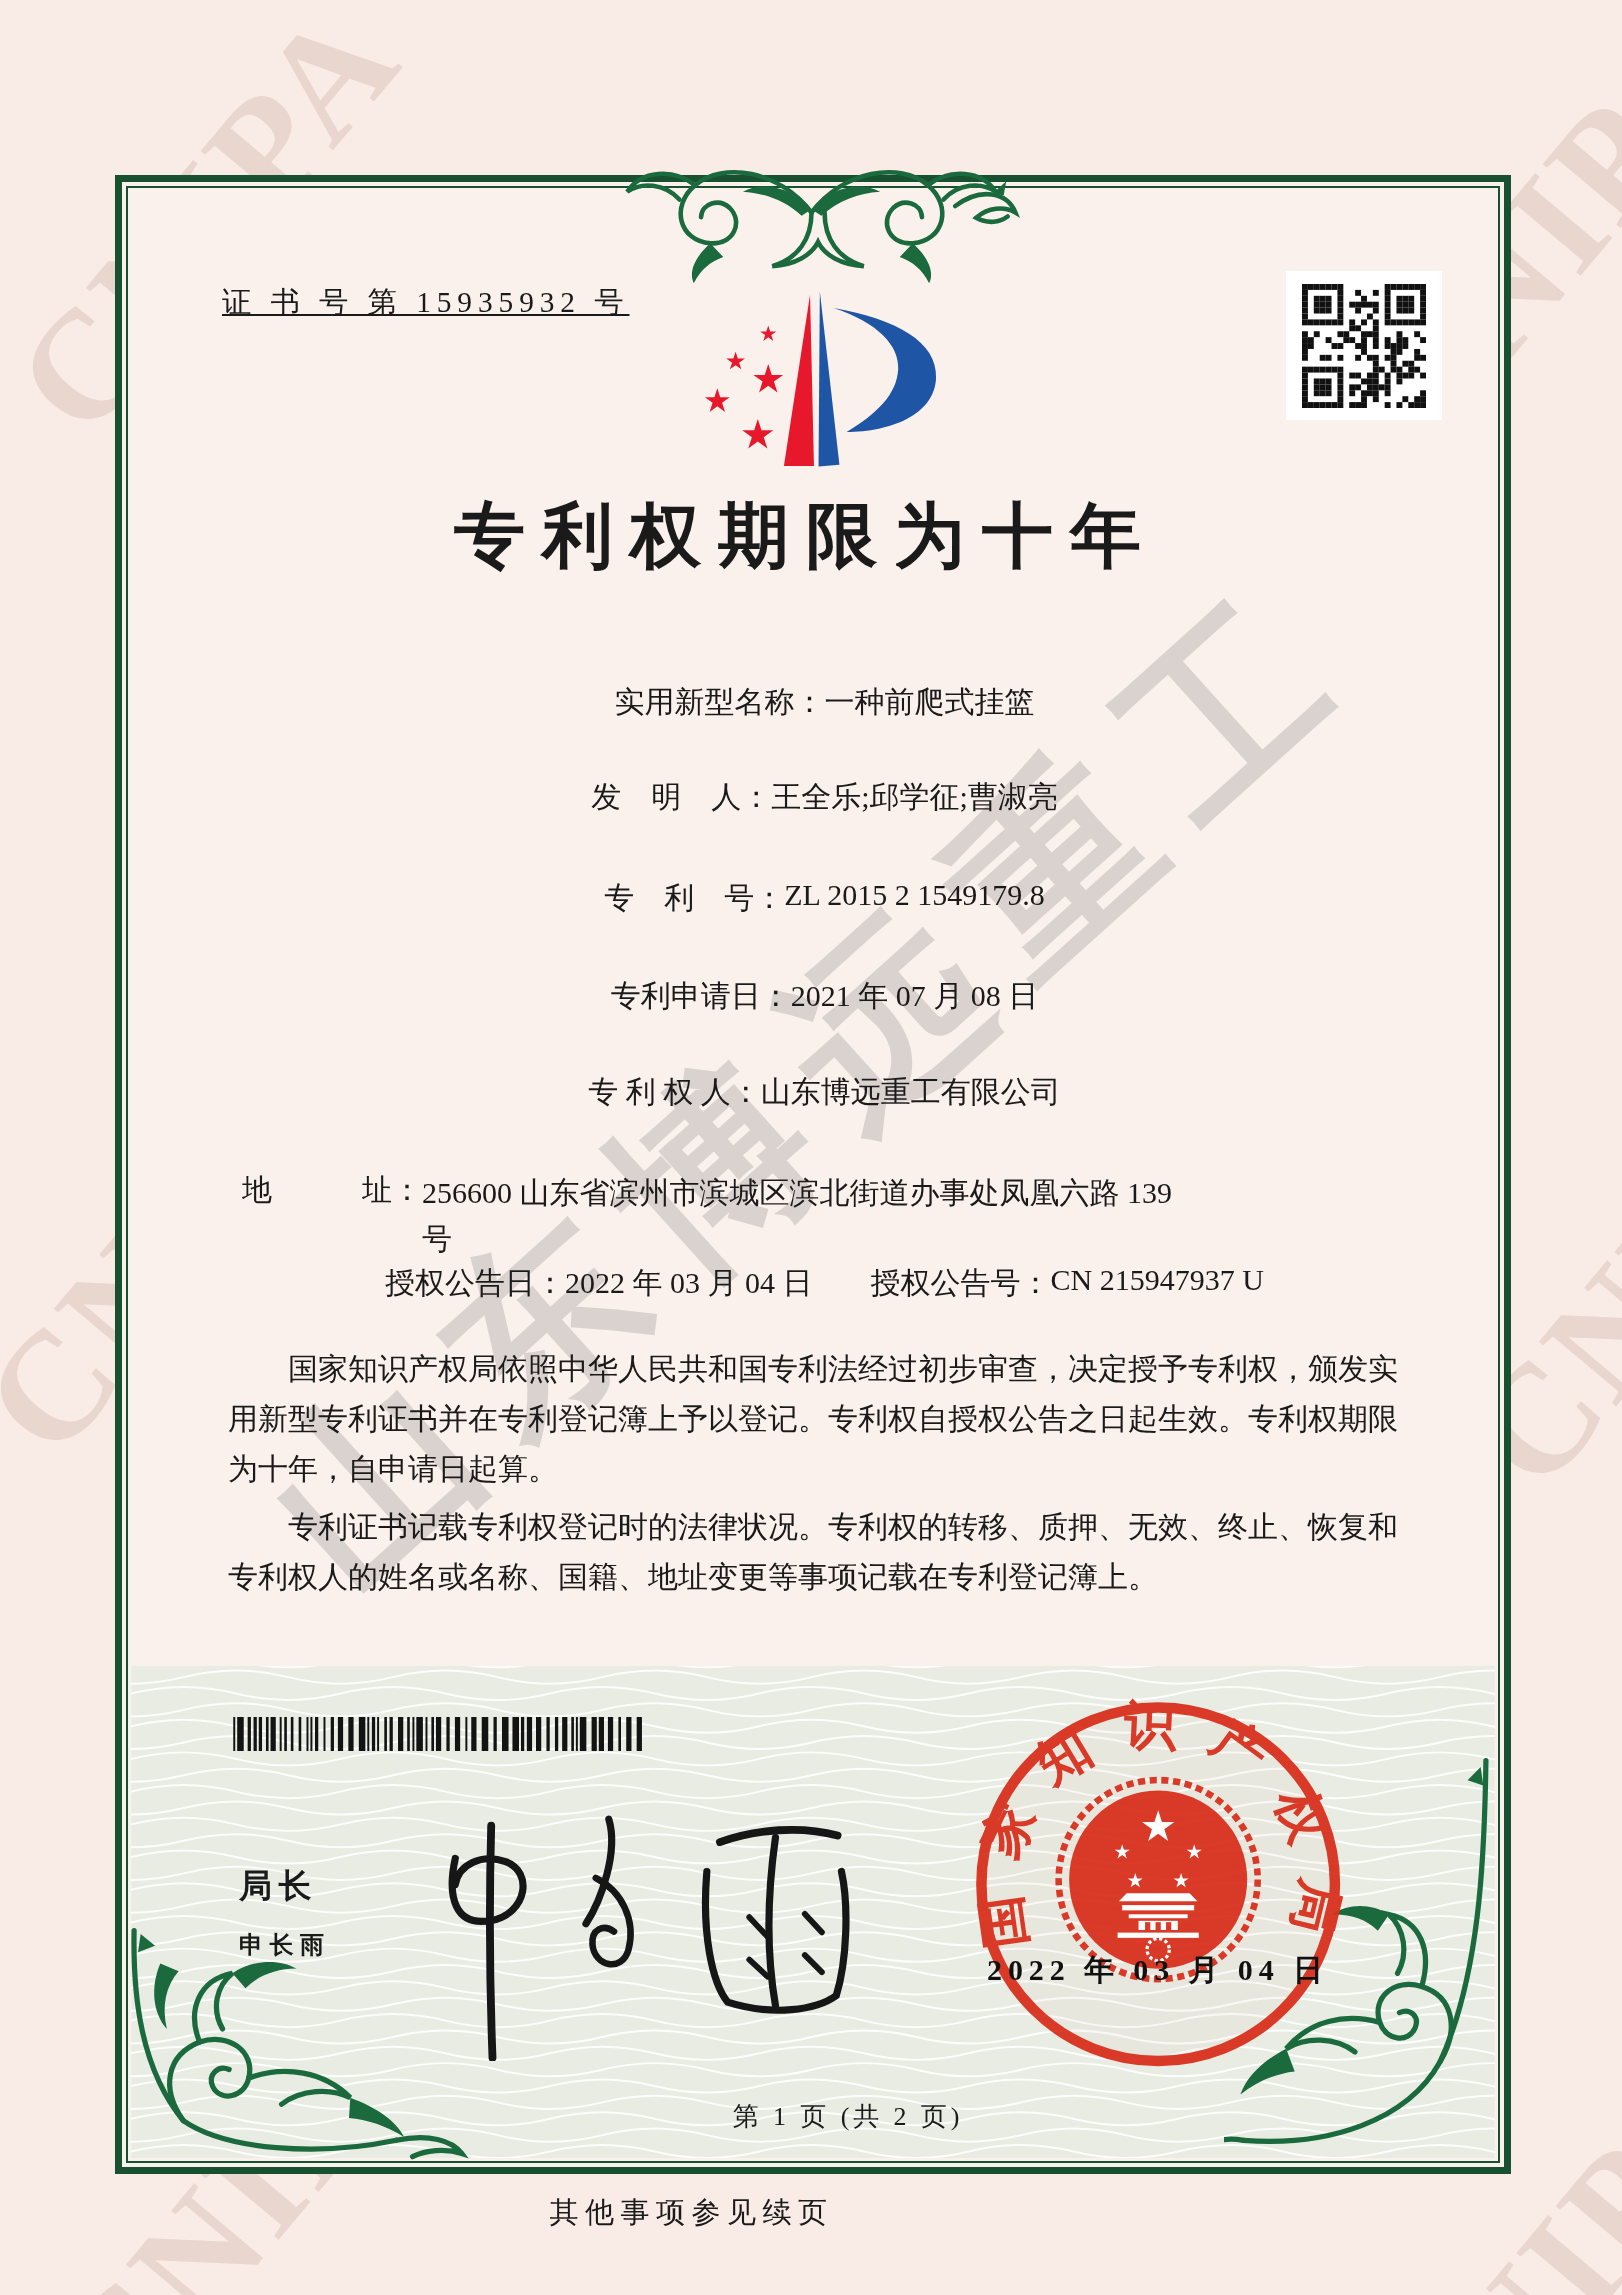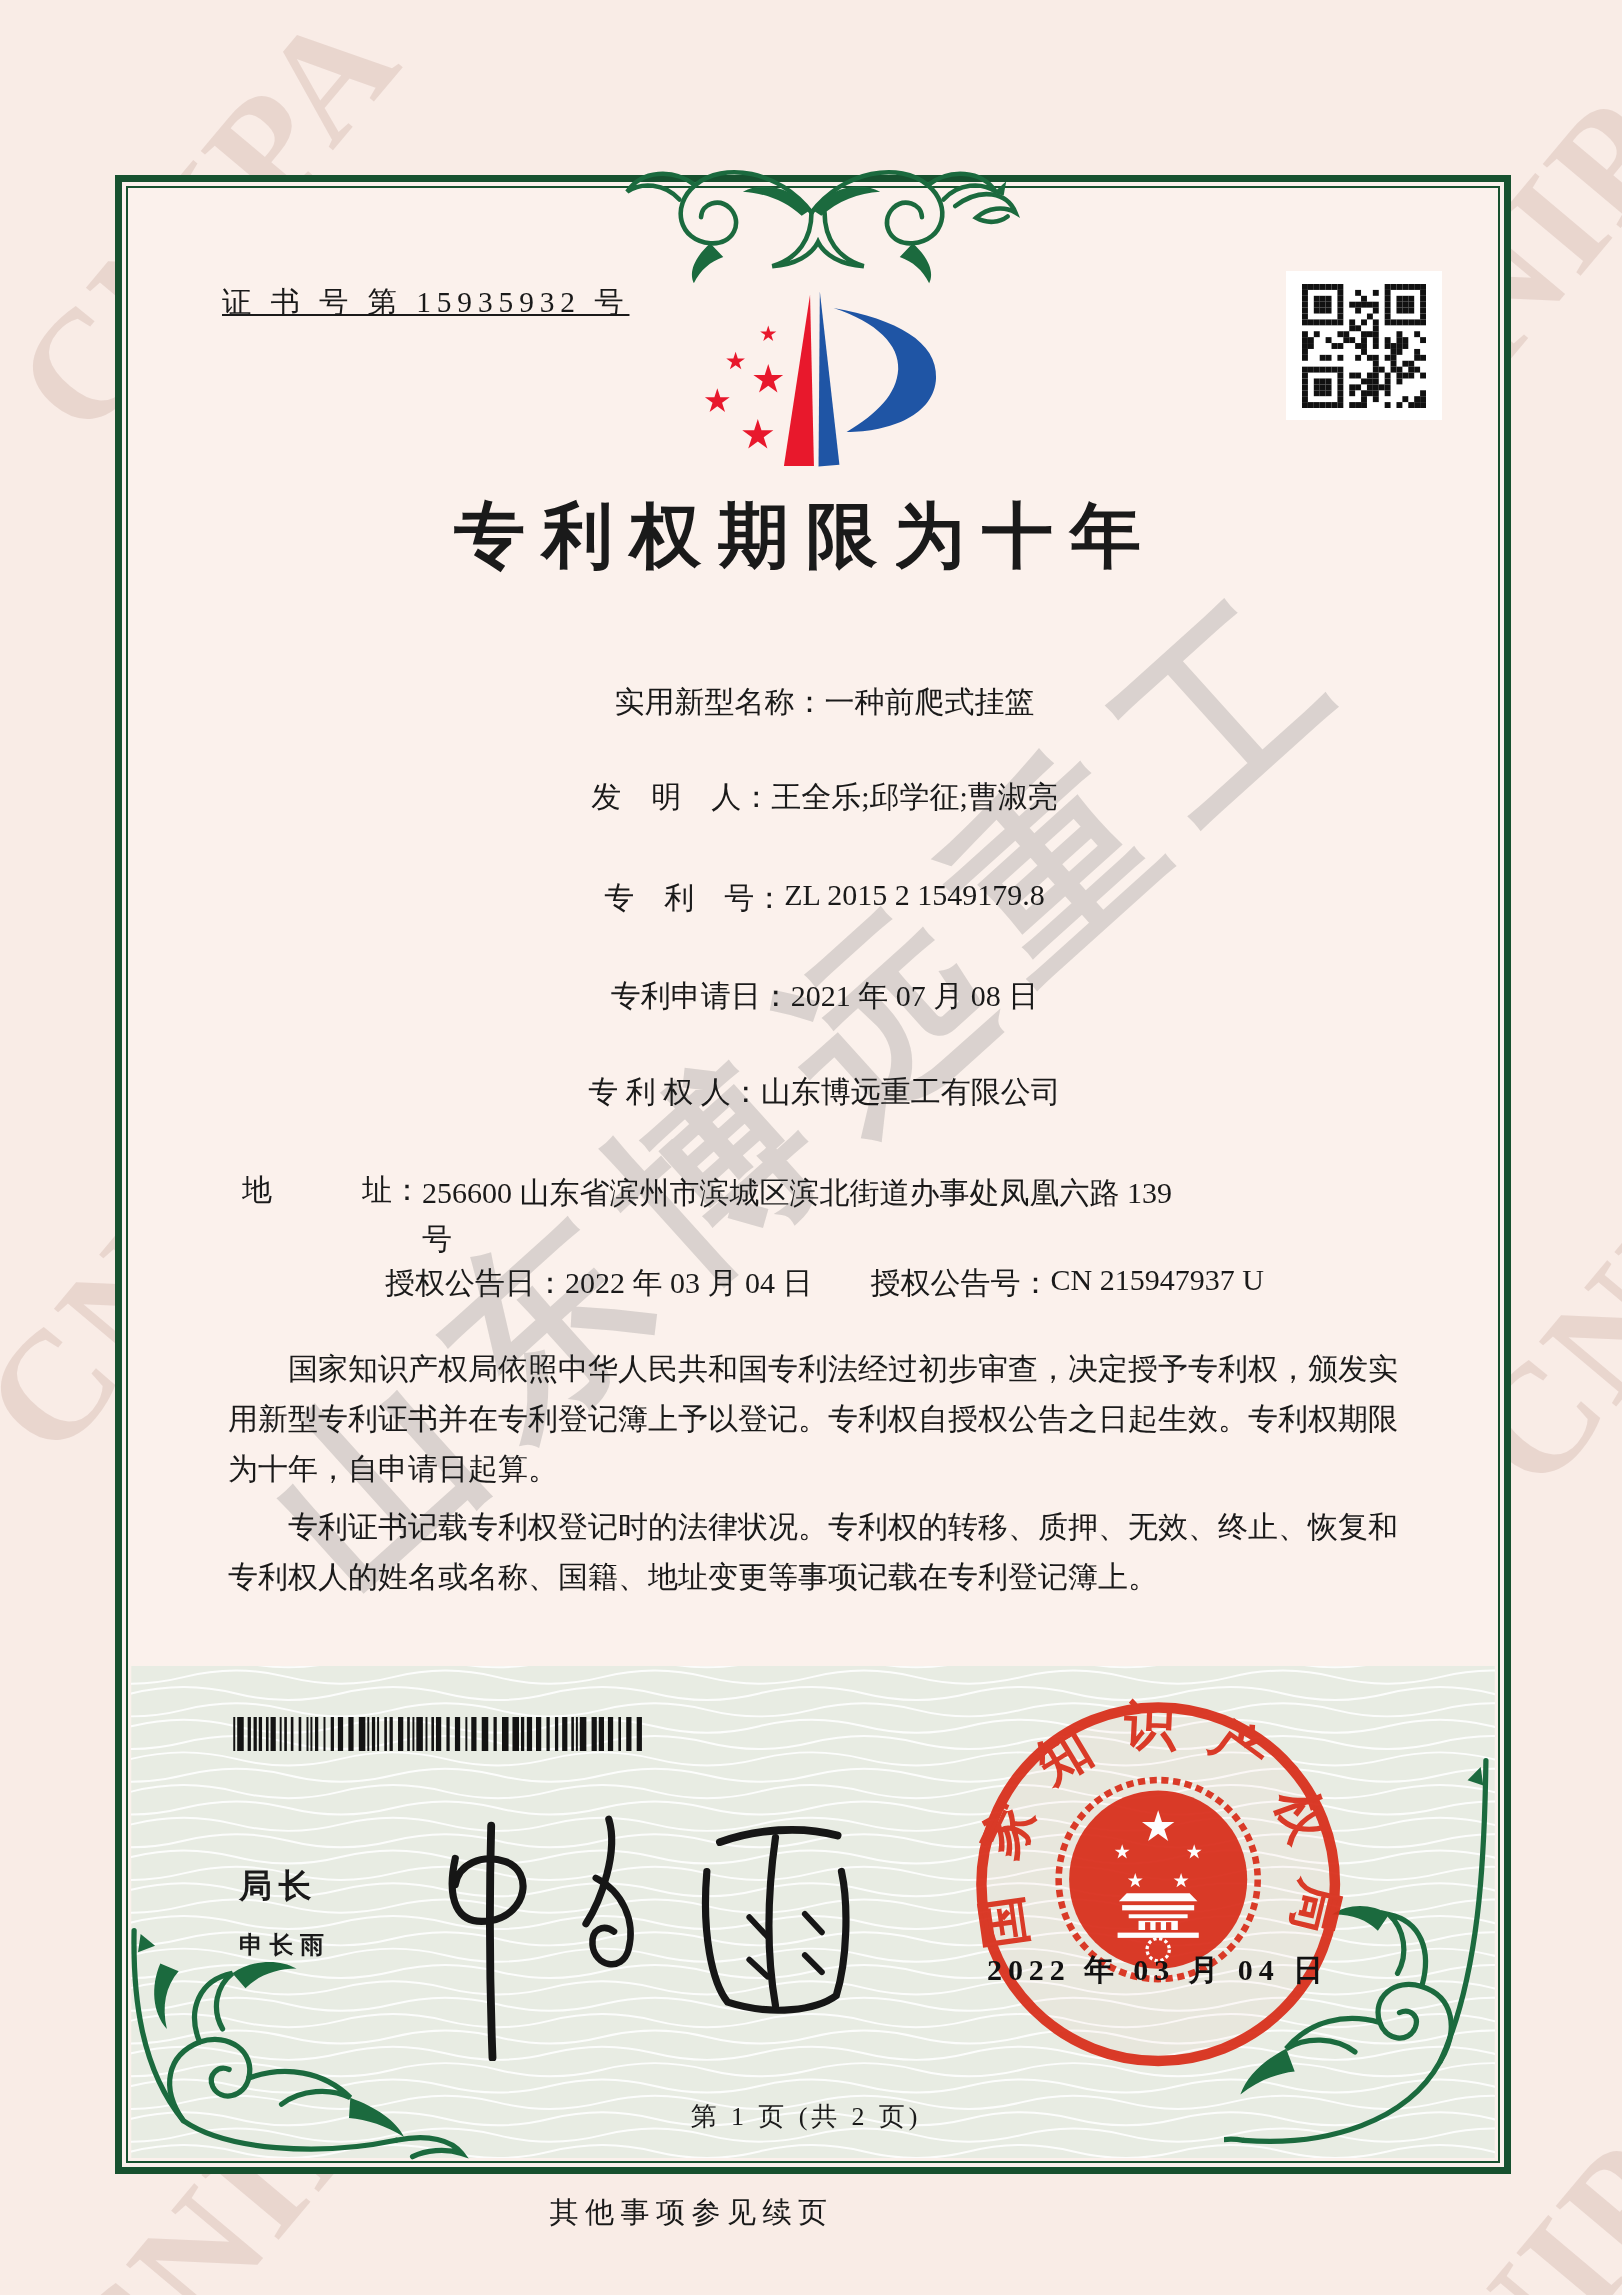--- a/index.html
+++ b/index.html
@@ -32,21 +32,21 @@
   .addrval{white-space:normal;width:985px;line-height:46px;}
   .flabel2{margin-left:58px;white-space:nowrap;}
   .paras{position:absolute;left:220px;top:1336px;width:1186px;font-size:30px;line-height:50px;
          text-align:justify;z-index:6;}
   .paras p{margin:8px;text-indent:60px;}
   .sig-title{left:239px;top:1864px;font-size:33px;font-weight:700;z-index:6;
              font-family:"Liberation Sans","DejaVu Sans",sans-serif;letter-spacing:6.5px;}
   .sig-name{left:239px;top:1929px;font-size:24px;font-weight:700;z-index:6;
             font-family:Liberation Sans, sans-serif;letter-spacing:6.5px;}
   .footer-page{left:115px;top:2099px;width:1382px;text-align:center;font-size:26px;
-               letter-spacing:3.9px;z-index:6;}
+               letter-spacing:3.9px;z-index:6;padding-left:42px;}
   .footer-note{left:0;top:2193px;width:1383px;text-align:center;font-size:29px;
                letter-spacing:6.5px;z-index:6;}
   .seal-date{left:955px;top:1950px;width:406px;text-align:center;font-size:30px;
              letter-spacing:5.9px;color:#111;z-index:8;font-weight:700;}
   .orn{z-index:5;}
   svg{display:block;}
 </style>
 </head>
 <body>
 

